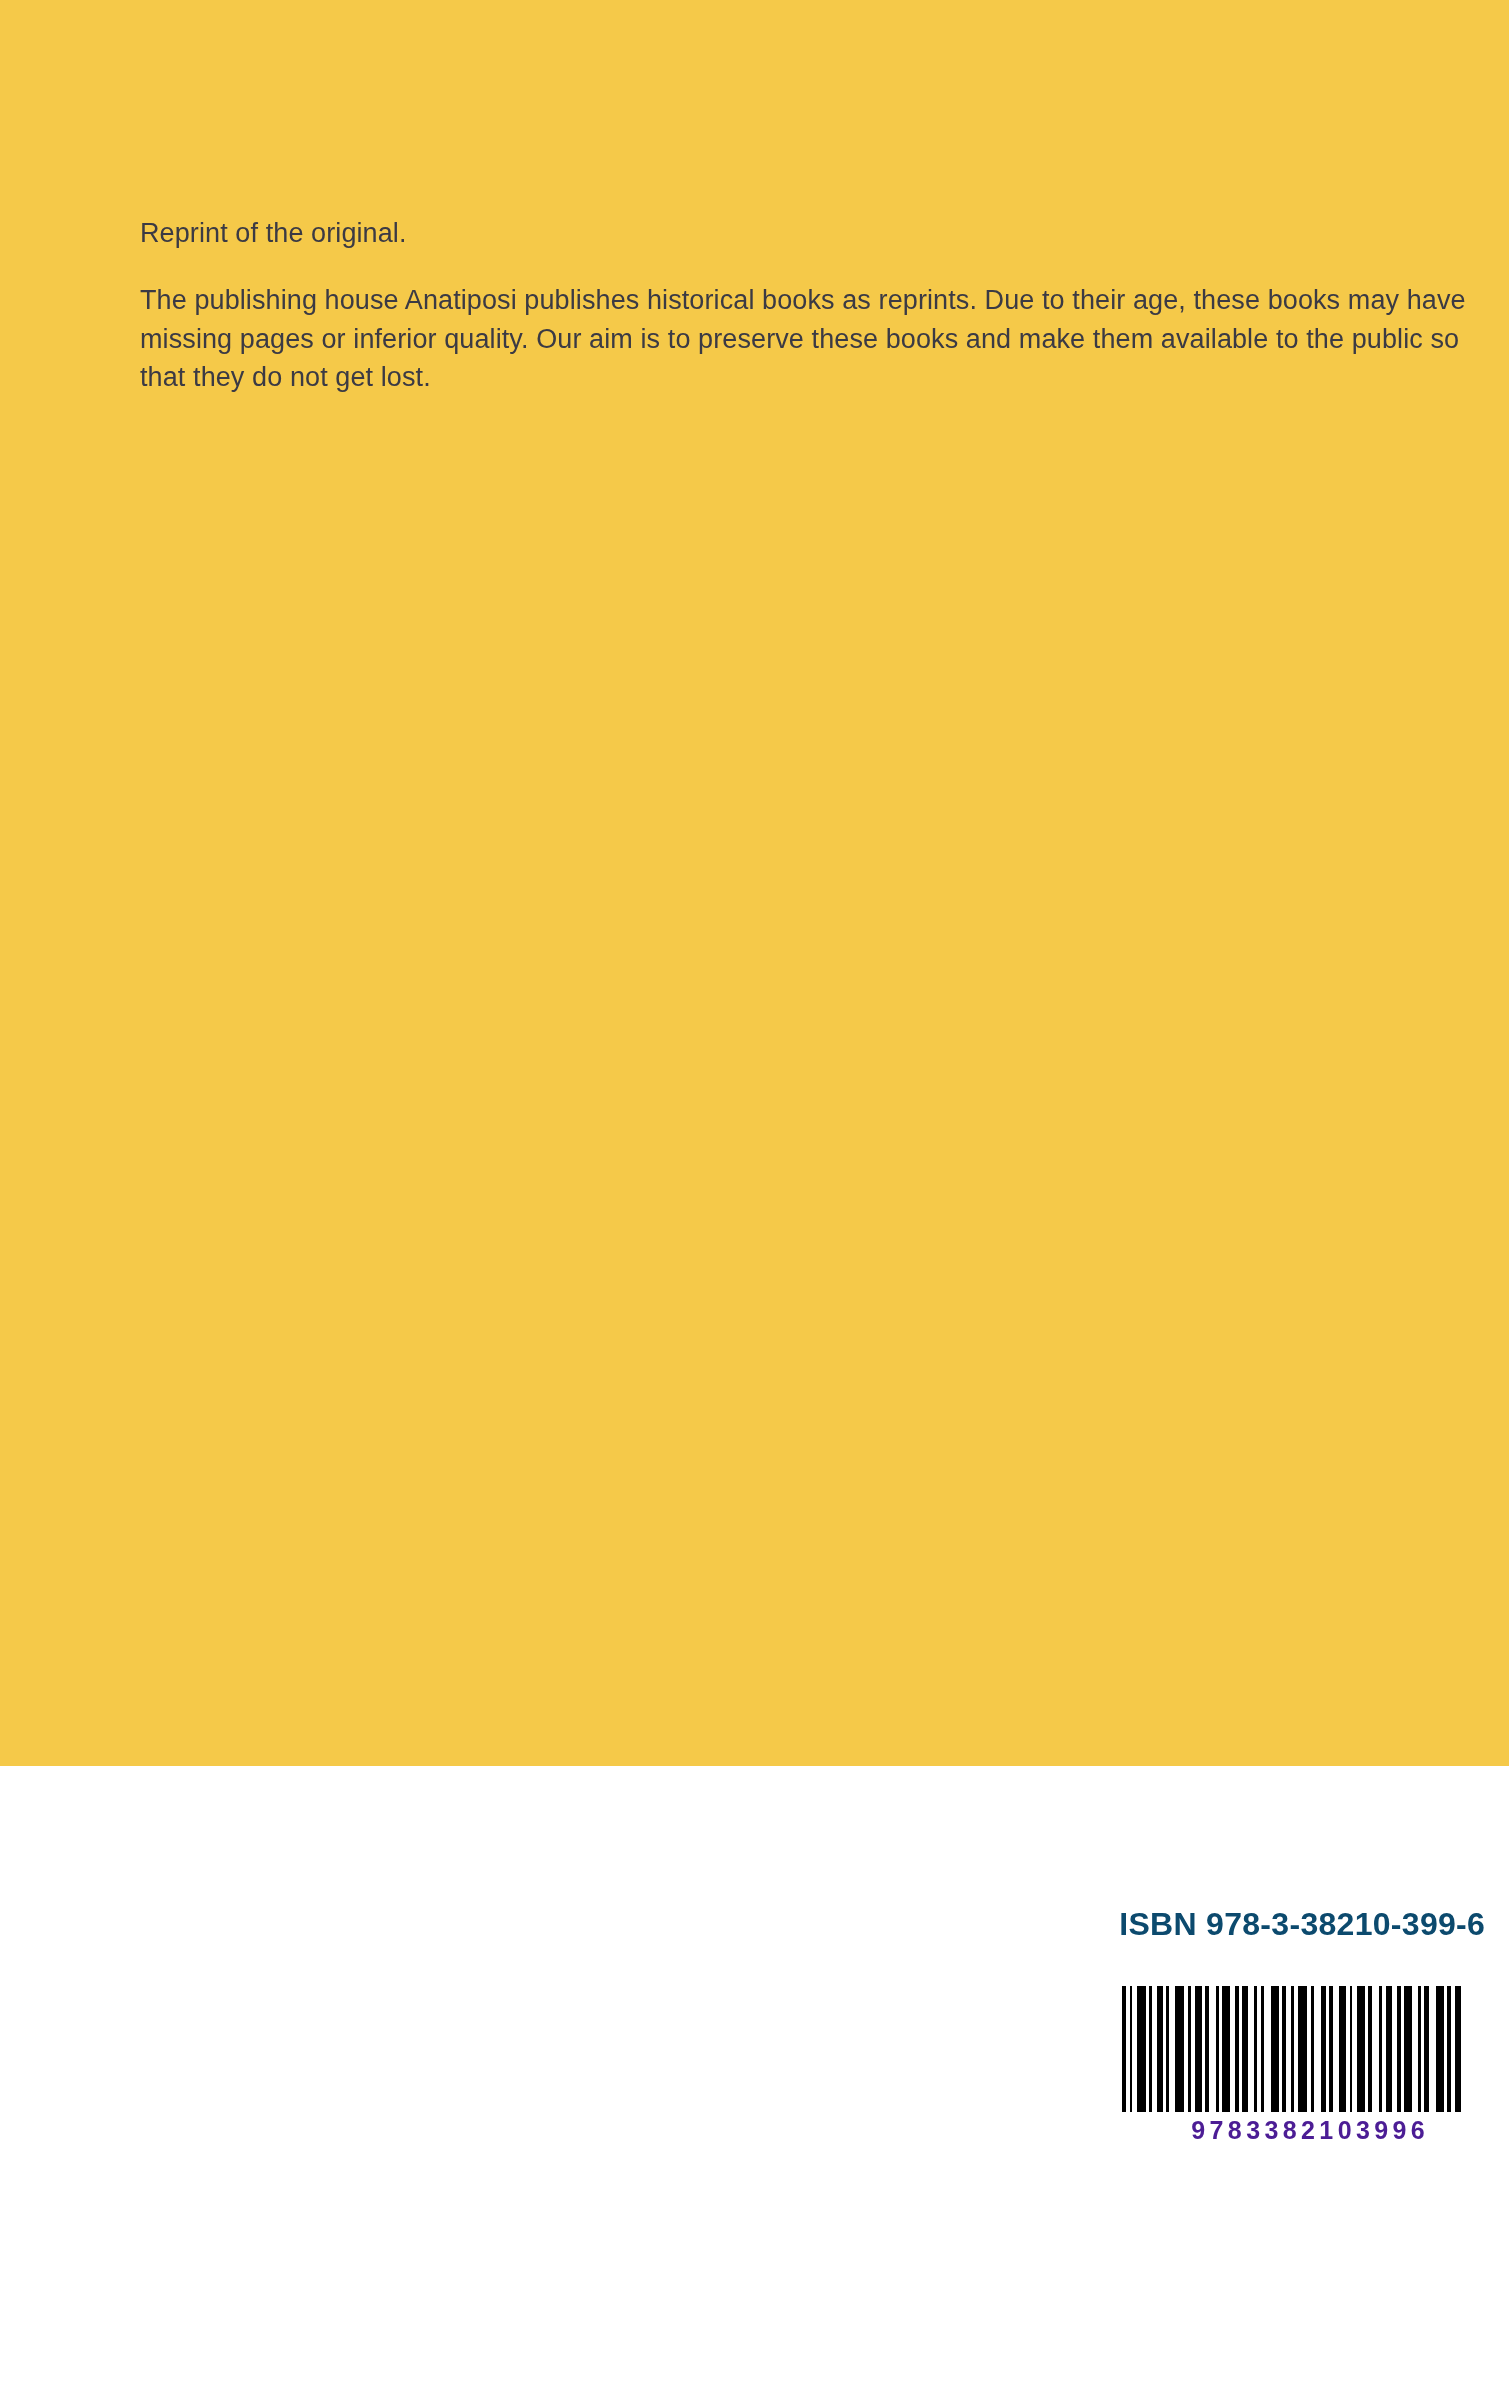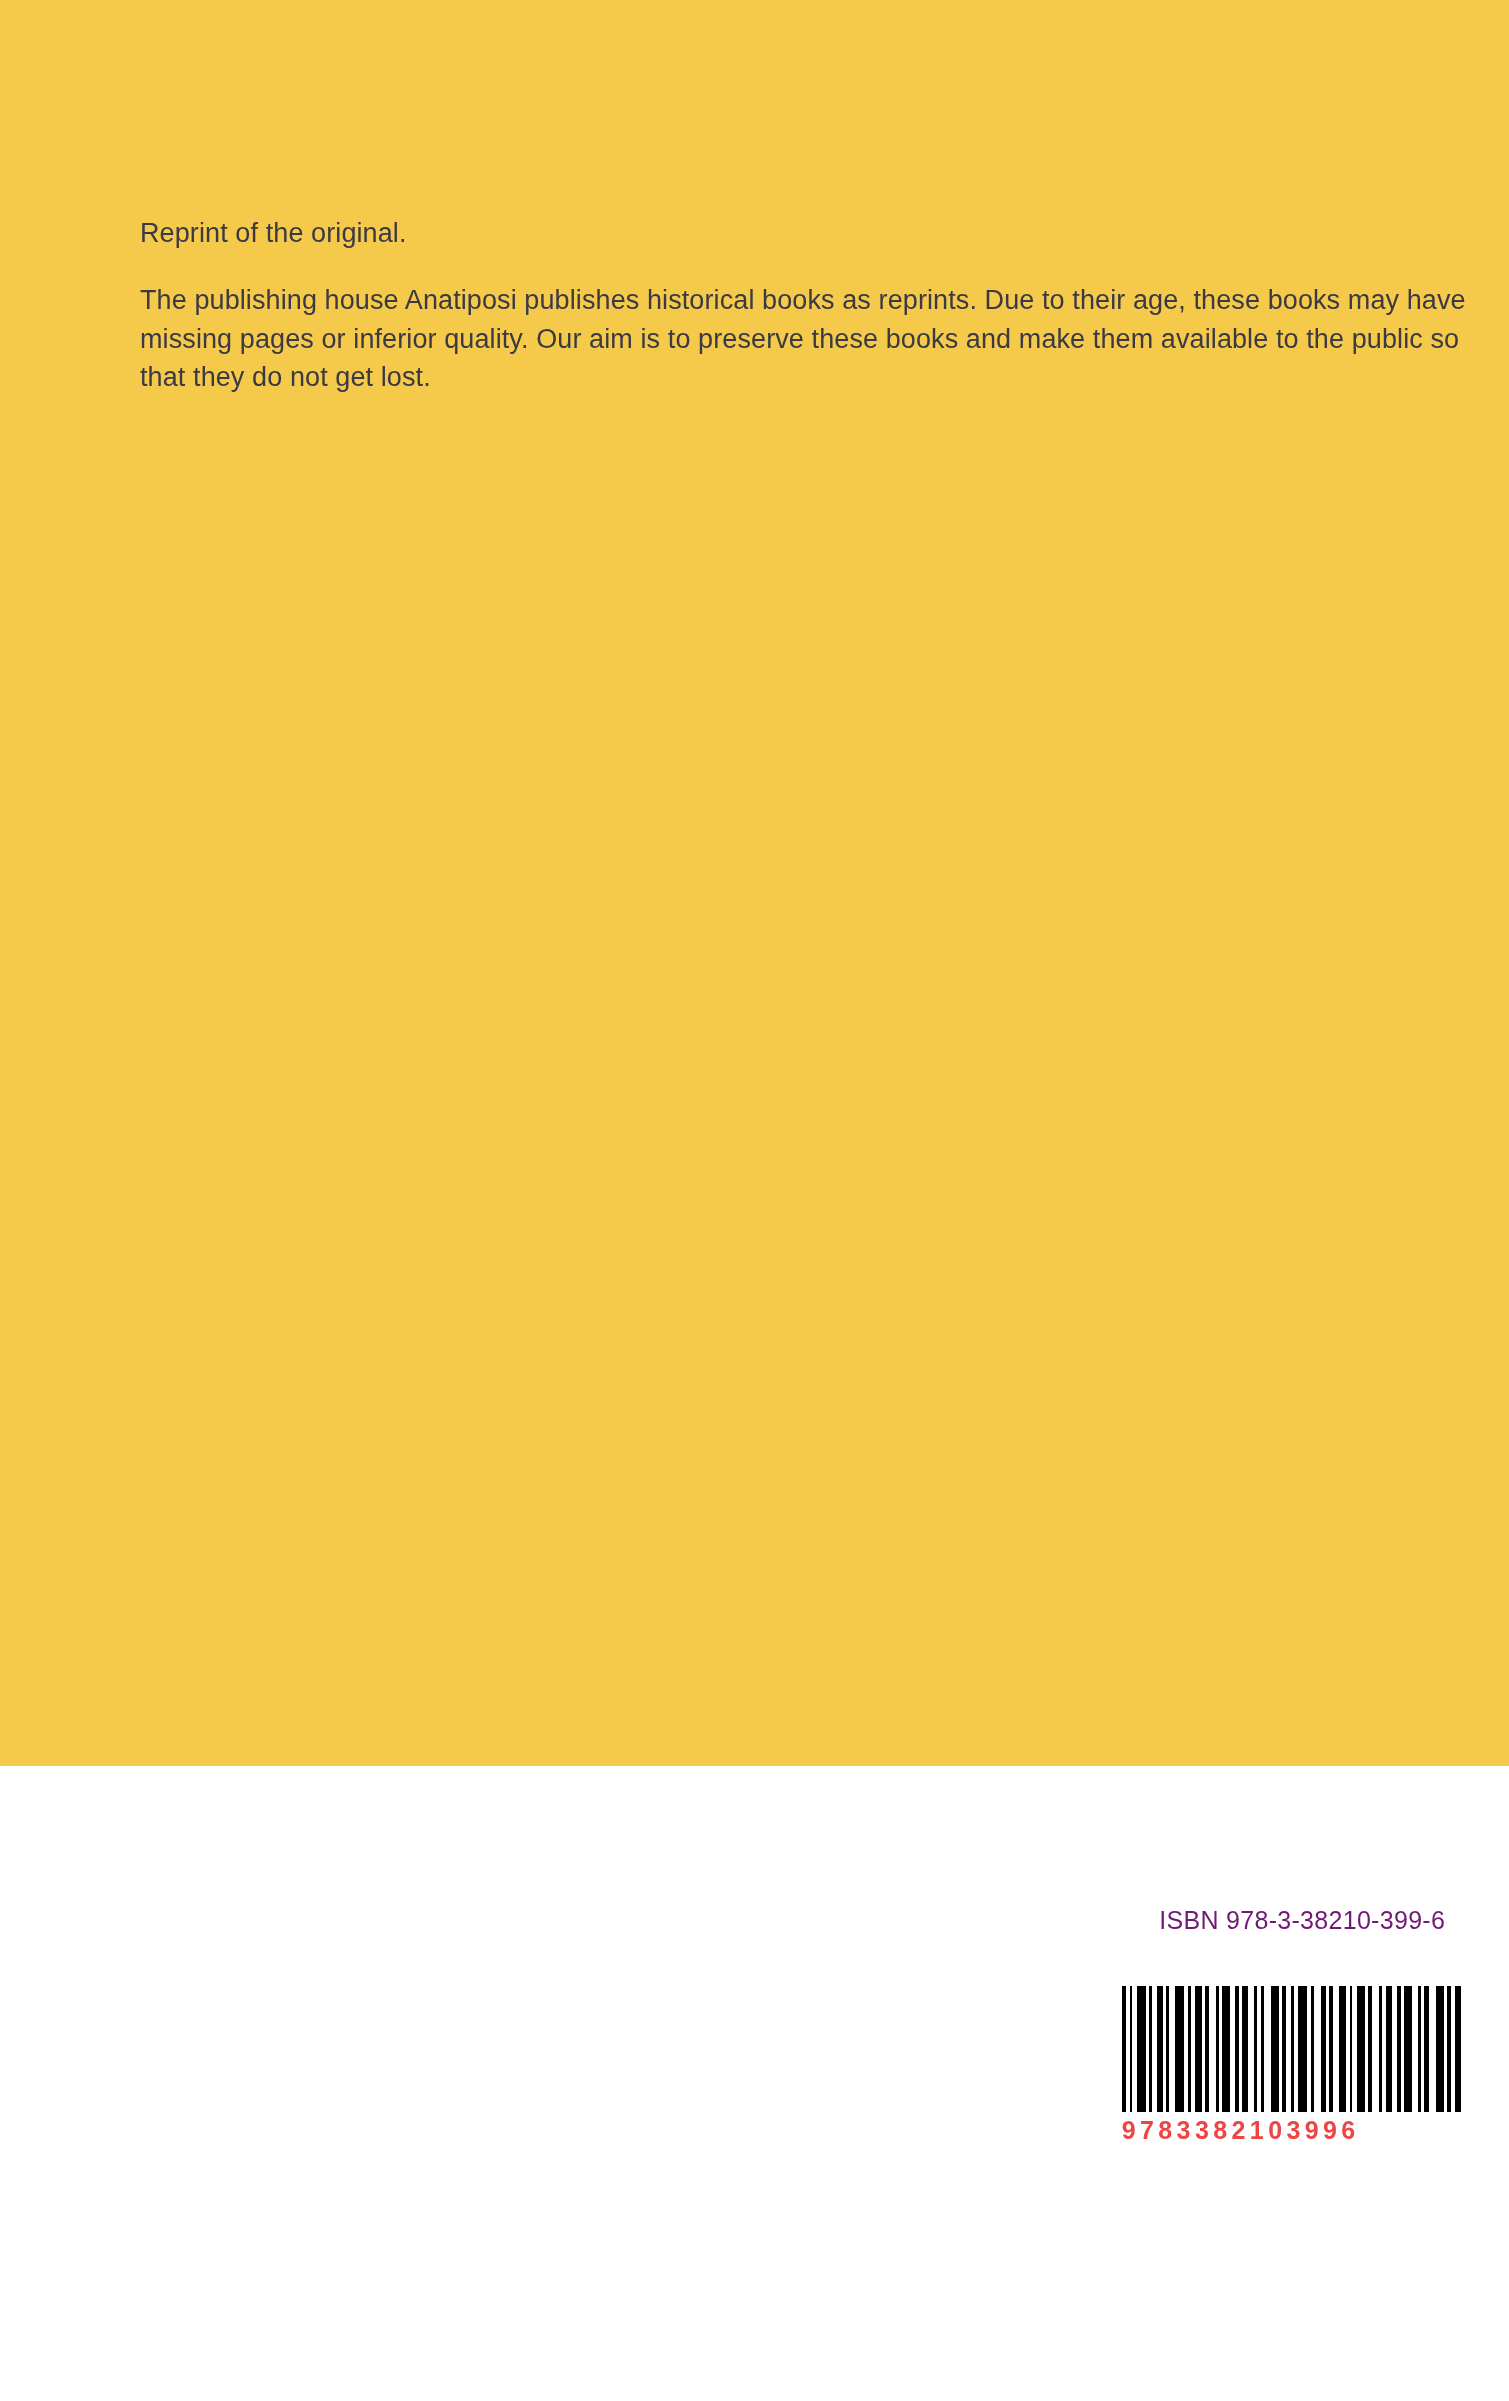--- a/index.html
+++ b/index.html
@@ -52,23 +52,23 @@
     background: #ffffff;
   }
   .isbn-block {
     position: absolute;
     right: 6.3px;
     top: 140px;
     width: 403px;
     text-align: center;
   }
   .isbn-text {
-    font-size: 25px;
-    font-weight: normal;
-    color: #701a75;
+    font-size: 32px;
+    font-weight: bold;
+    color: #0c4a6e;
     letter-spacing: 0.3px;
     white-space: nowrap;
   }
   .barcode-wrap {
     position: absolute;
     right: 11.3px;
     top: 220px;
     width: 377px;
   }
   .barcode {
@@ -82,25 +82,25 @@
     display: block;
     background: #000000;
     height: 100%;
   }
   .barcode span.white {
     background: transparent;
   }
   .barcode-digits {
     margin-top: 3.8px;
     width: 377px;
-    text-align: left;
+    text-align: center;
     font-size: 25px;
     font-weight: bold;
     letter-spacing: 4.4px;
-    color: #ef4444;
+    color: #4c1d95;
     font-family: "Liberation Sans", sans-serif;
   }
 </style>
 </head>
 <body>
 
 <div class="cover">
 
   <div class="yellow-panel">
     <div class="blurb">

